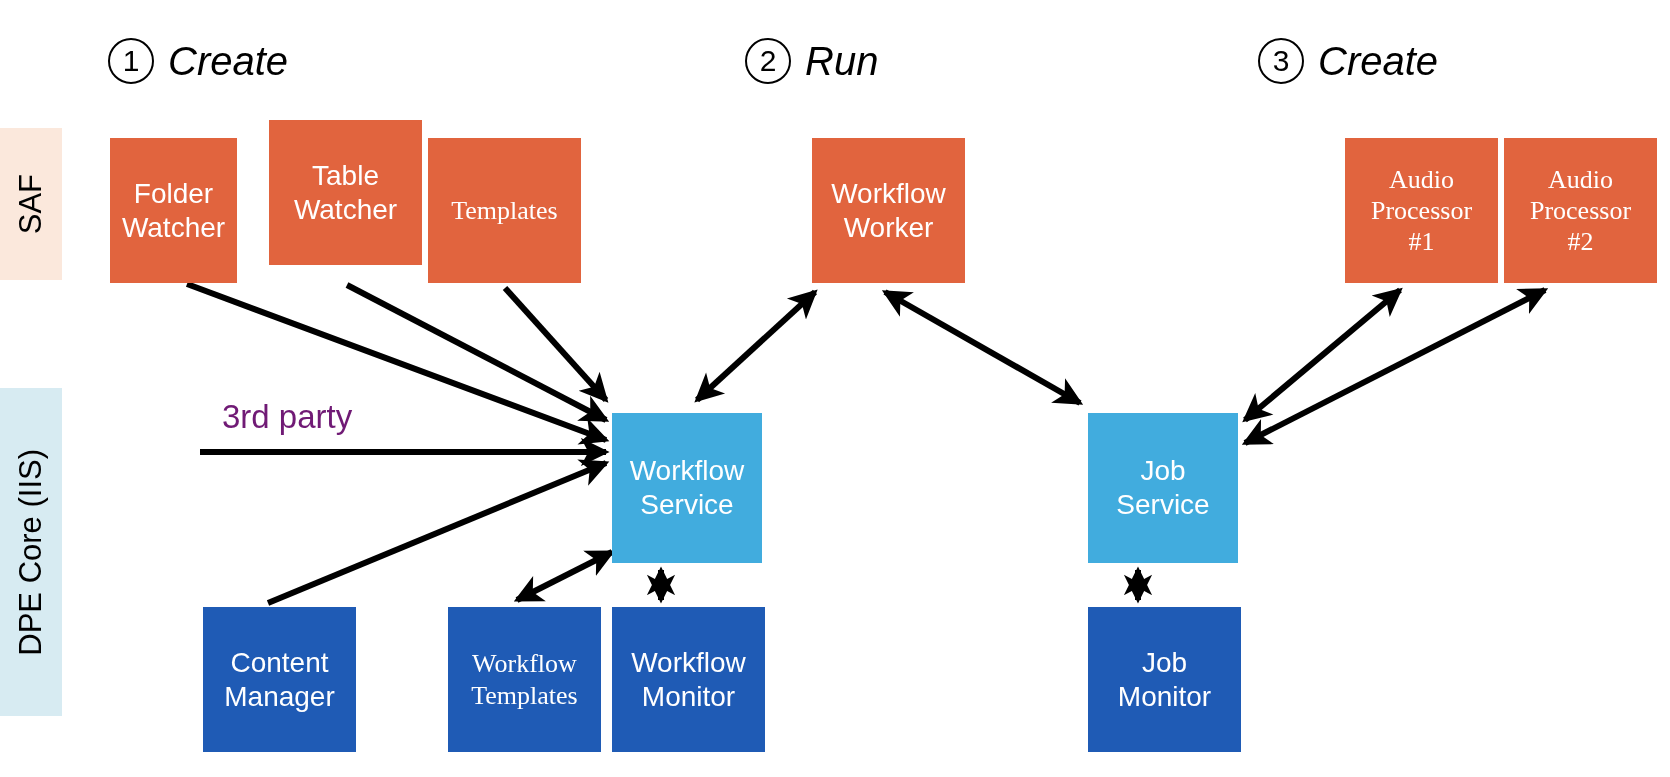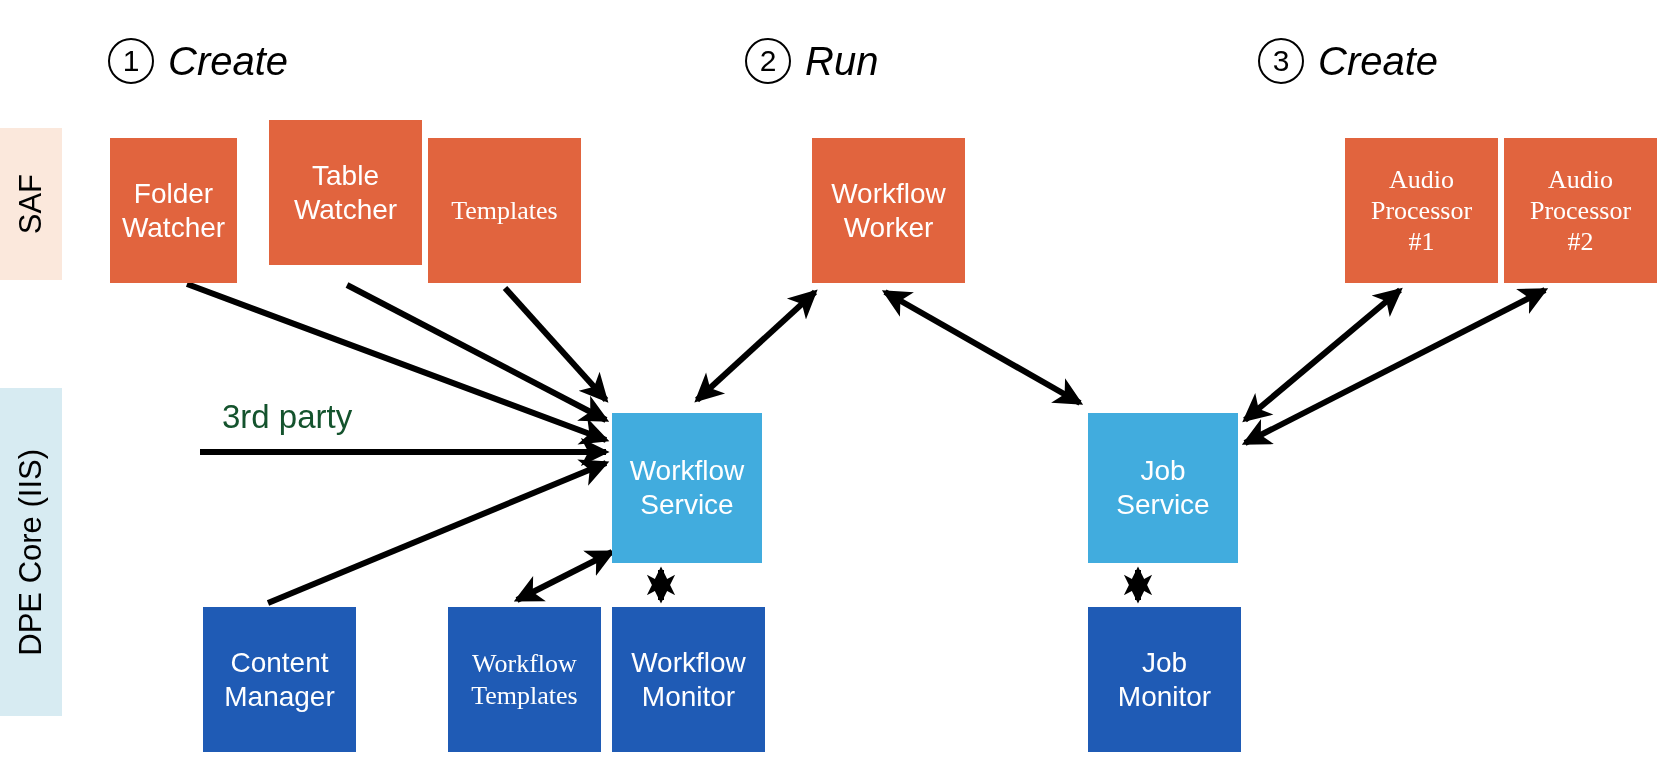--- a/index.html
+++ b/index.html
@@ -82,21 +82,21 @@
   .box.orange { background: #E1643E; }
   .box.lblue  { background: #41ACDE; }
   .box.dblue  { background: #1F5BB5; }
   .box .label { white-space: pre-line; }
   .box.tight { font-size: 26px; font-family: Liberation Serif, serif; }
 
   
   .free-text {
     position: absolute;
     font-size: 33px;
-    color: #14532d;
+    color: #701a75;
     white-space: nowrap;
     z-index: 4;
   }
   #label-3rd-party { left: 222px; top: 398px; }
 
   svg#wires {
     position: absolute;
     left: 0; top: 0;
     width: 1670px;
     height: 777px;

